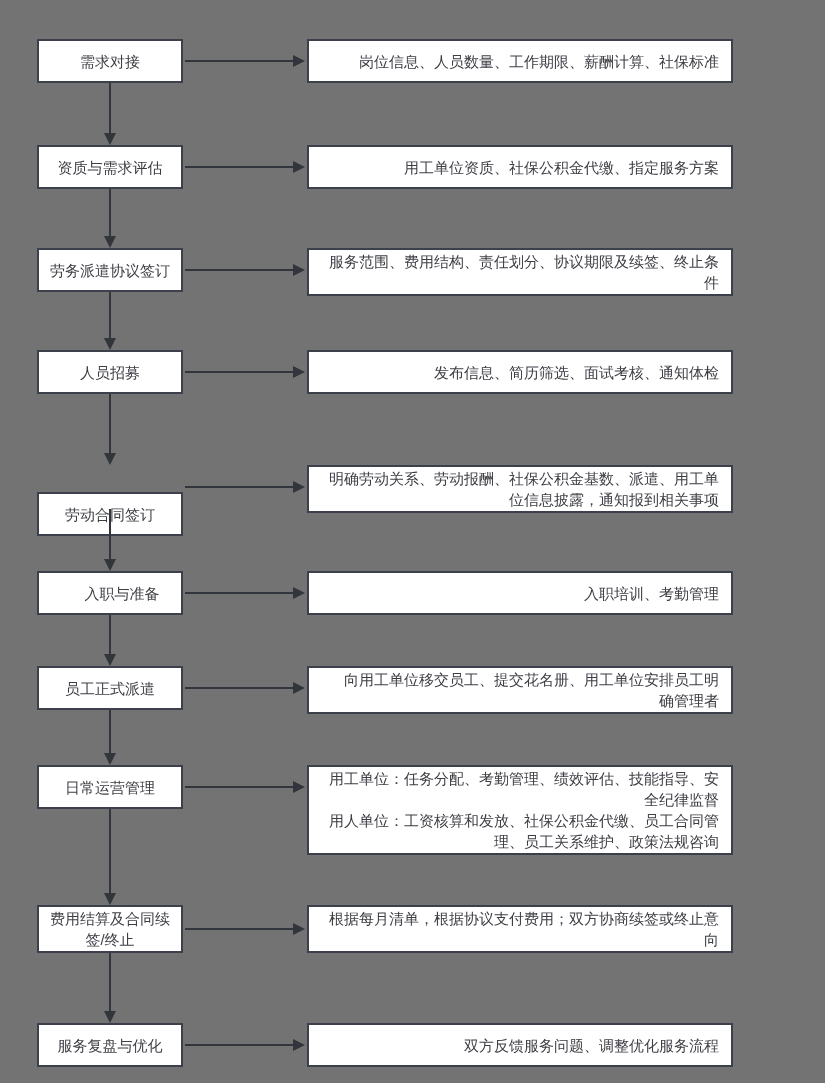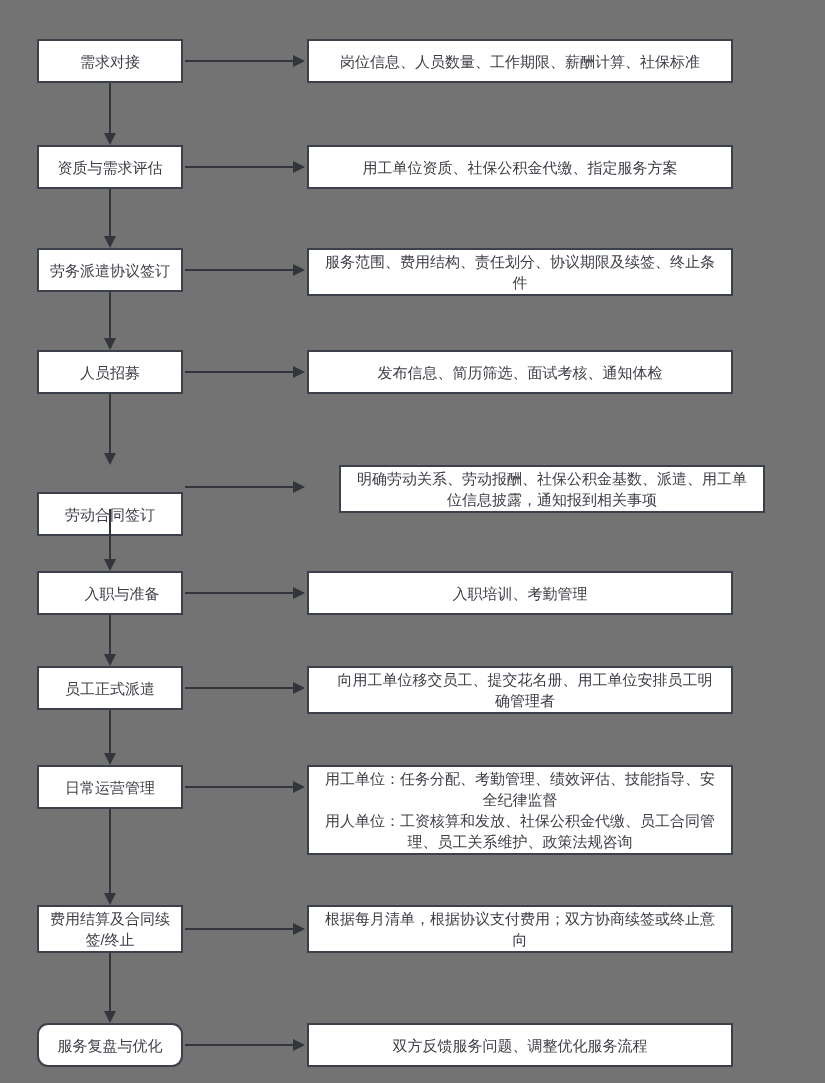--- a/index.html
+++ b/index.html
@@ -26,21 +26,21 @@
     display: flex;
     flex-direction: column;
     align-items: center;
     justify-content: center;
     text-align: center;
     min-height: 44px;
     word-break: break-all;
   }
   .step-box { width: 146px; left: 37px; padding: 1px 8px; }
   .detail-box { width: 426px; left: 307px; padding: 1px 12px; }
-  .detail-line { width: 100%; text-align: center; }
+  .detail-line { width: 100%; text-align: right; }
   .h-arrow, .v-arrow { position: absolute; }
   .h-line {
     position: absolute; left: 0; top: 5px; height: 2px;
     background: #33353c;
   }
   .h-head {
     position: absolute; right: 0; top: 0;
     width: 0; height: 0;
     border-top: 6px solid transparent;
     border-bottom: 6px solid transparent;
@@ -112,21 +112,21 @@
       <div class="h-arrow" style="left: 185px; top: 366px; width: 120px; height: 12px;">
         <span class="h-line" style="width: 109px;"></span>
         <span class="h-head"></span>
       </div>
     </div>
 
     <div class="flow-row">
       <div class="step-box" style="top: 465px; margin-top: 27px;">
         <span class="step-label">劳动合同签订</span>
       </div>
-      <div class="detail-box" style="top: 465px; margin-left: 32px;">
+      <div class="detail-box" style="top: 465px;">
         <div class="detail-line">明确劳动关系、劳动报酬、社保公积金基数、派遣、用工单位信息披露，通知报到相关事项</div>
       </div>
       <div class="h-arrow" style="left: 185px; top: 481px; width: 120px; height: 12px;">
         <span class="h-line" style="width: 109px;"></span>
         <span class="h-head"></span>
       </div>
     </div>
 
     <div class="flow-row">
       <div class="step-box" style="top: 571px; padding-left: 32px;">
@@ -175,21 +175,21 @@
       <div class="detail-box" style="top: 905px;">
         <div class="detail-line">根据每月清单，根据协议支付费用；双方协商续签或终止意向</div>
       </div>
       <div class="h-arrow" style="left: 185px; top: 923px; width: 120px; height: 12px;">
         <span class="h-line" style="width: 109px;"></span>
         <span class="h-head"></span>
       </div>
     </div>
 
     <div class="flow-row">
-      <div class="step-box" style="top: 1023px; border-radius: 11px;">
+      <div class="step-box" style="top: 1023px;">
         <span class="step-label">服务复盘与优化</span>
       </div>
       <div class="detail-box" style="top: 1023px;">
         <div class="detail-line">双方反馈服务问题、调整优化服务流程</div>
       </div>
       <div class="h-arrow" style="left: 185px; top: 1039px; width: 120px; height: 12px;">
         <span class="h-line" style="width: 109px;"></span>
         <span class="h-head"></span>
       </div>
     </div>

